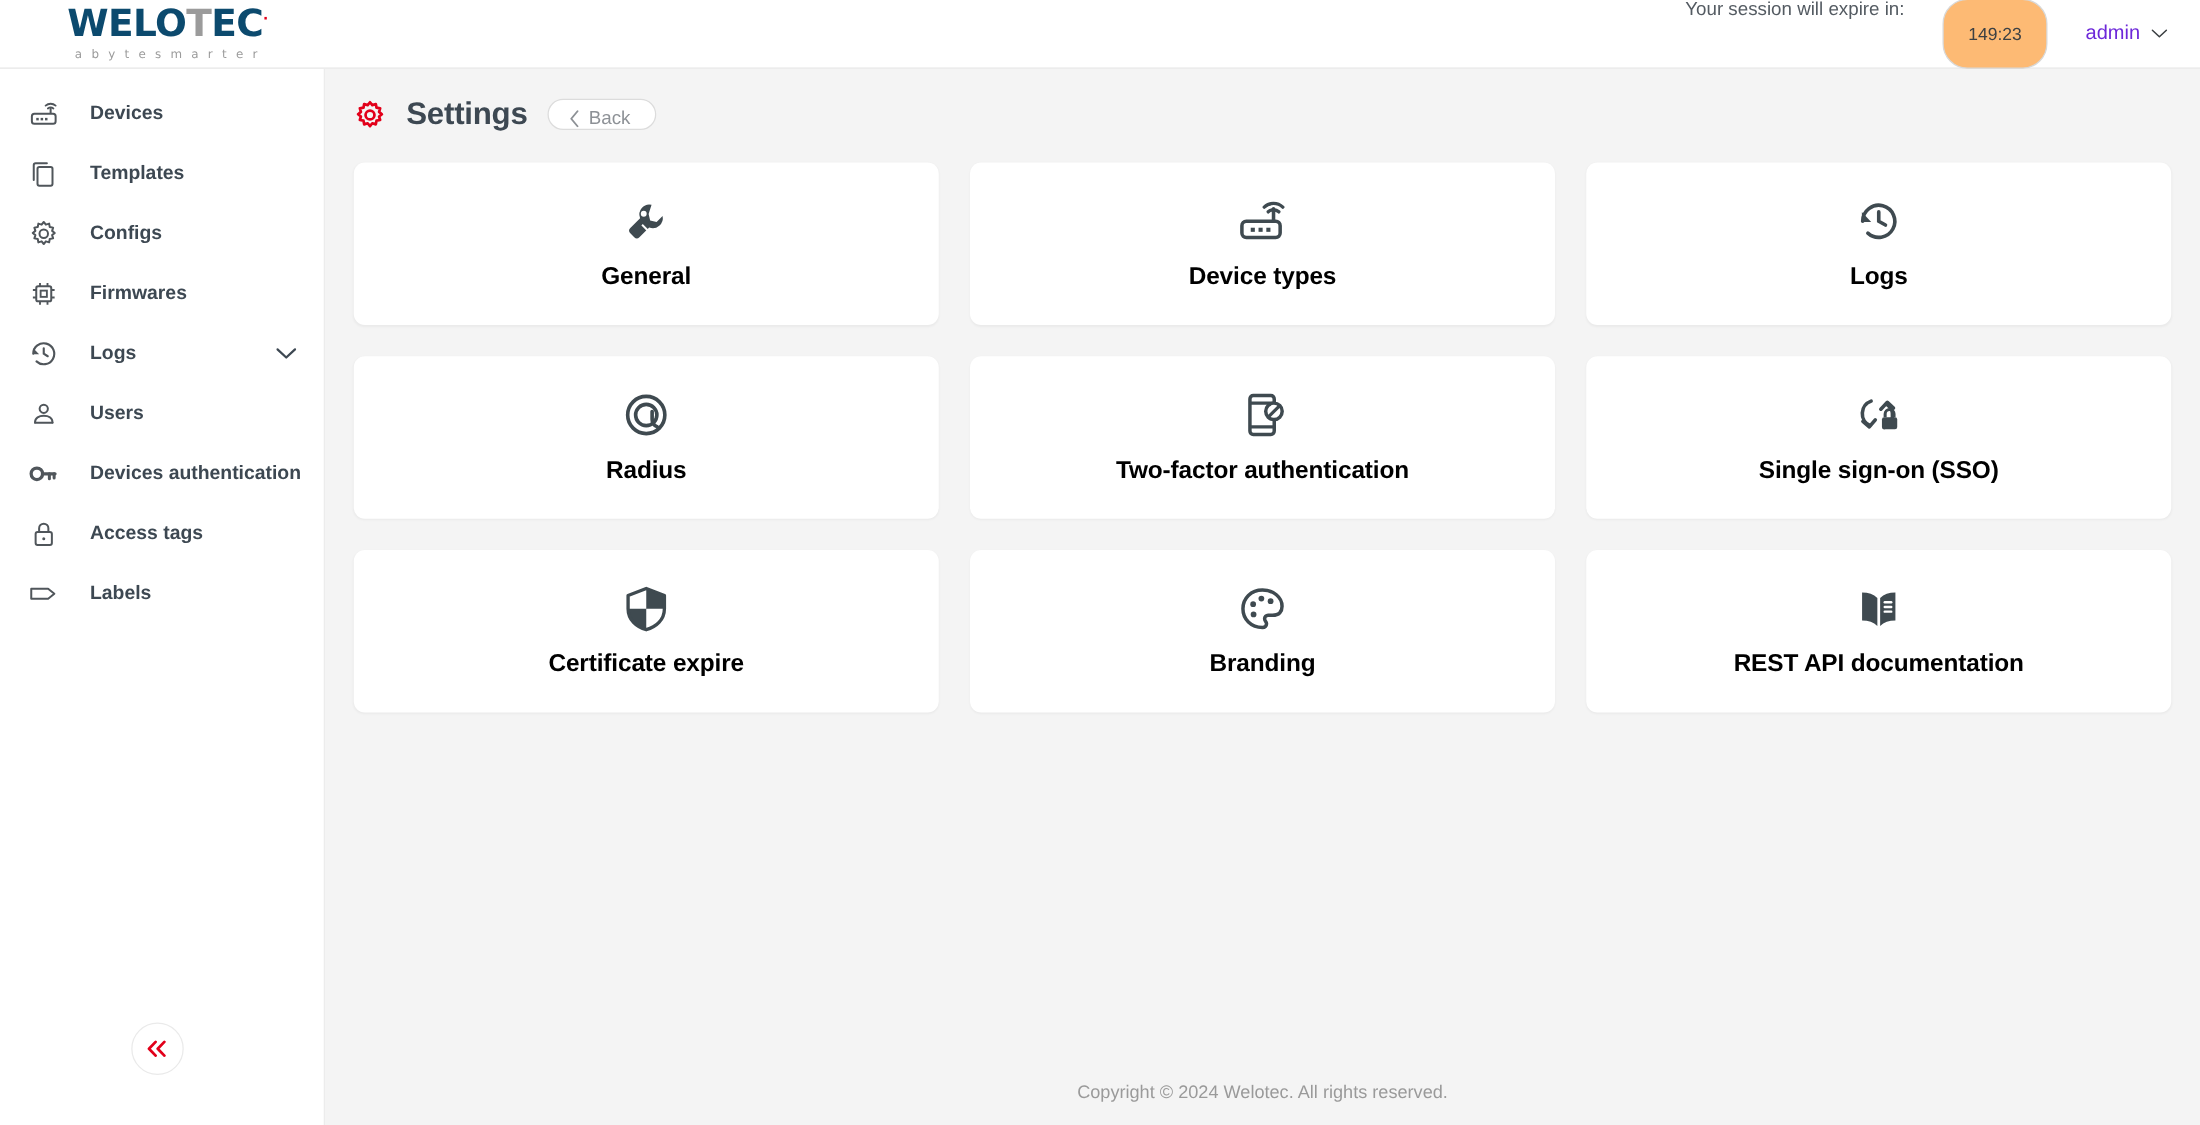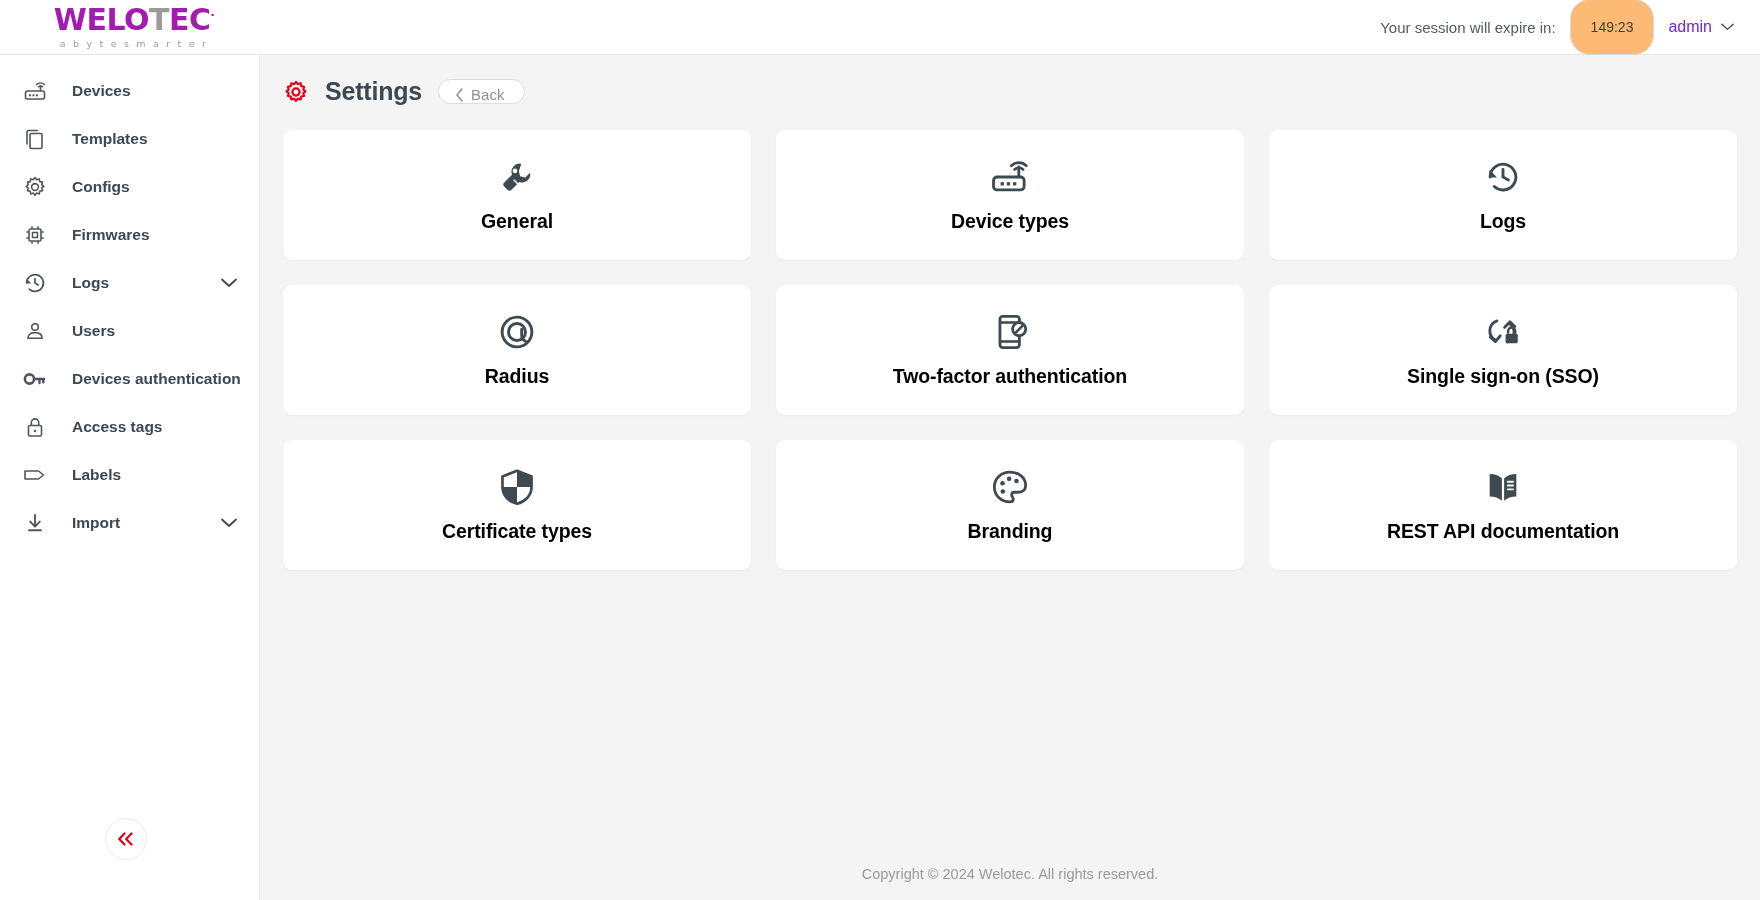--- a/index.html
+++ b/index.html
@@ -21,30 +21,30 @@
   }
   .logo-wrap {
     width: 260px; display: flex; flex-direction: column;
     align-items: center; justify-content: center;
     padding-left: 8px;
   }
   .logo-main {
     font-size: 30px; font-weight: 700; letter-spacing: -0.5px;
     line-height: 1; font-family: "DejaVu Sans", sans-serif;
   }
-  .logo-main .red { color: #a21caf; }
+  .logo-main .red { color: #0c4a6e; }
   .logo-main .gray { color: #9b9b9b; }
   .logo-main .tm { font-size: 11px; vertical-align: super; color: #e2001a; }
   .logo-sub {
     font-size: 9.5px; color: #9b9b9b; letter-spacing: 2.2px;
     margin-top: 3px; font-family: "DejaVu Sans", sans-serif;
   }
   .topbar-right {
-    margin-left: auto; display: flex; align-items: center;
-    gap: 14px; padding-right: 26px;
+    margin-left: auto; display: flex; 
+    gap: 30px; padding-right: 26px;
   }
   .session-label { font-size: 15px; color: #545b62; }
   .session-pill {
     border: 1px solid #d8d8d8; border-radius: 20px;
     padding: 19px 20px; font-size: 14px; color: #3c4043;
     background: #fdba74;
   }
   .user-menu {
     display: flex; align-items: center; gap: 9px;
     font-size: 16px; color: #6d28d9; cursor: pointer;
@@ -267,35 +267,20 @@
 
       <div class="nav-item">
         <span class="nav-icon">
           <svg width="26" height="22" viewBox="0 0 26 22">
             <path d="M3 7 H16.5 L21.5 11 L16.5 15 H3 Z" fill="none" stroke="#50565b" stroke-width="1.6" stroke-linejoin="round"></path>
           </svg>
         </span>
         <span class="nav-label">Labels</span>
       </div>
 
-      <div class="nav-item">
-        <span class="nav-icon">
-          <svg width="22" height="24" viewBox="0 0 22 24">
-            <line x1="11" y1="4" x2="11" y2="15" stroke="#50565b" stroke-width="1.9" stroke-linecap="round"></line>
-            <path d="M6.2 10.6 L11 15.6 L15.8 10.6" fill="none" stroke="#50565b" stroke-width="1.9" stroke-linecap="round" stroke-linejoin="round"></path>
-            <line x1="5" y1="19.3" x2="17" y2="19.3" stroke="#50565b" stroke-width="1.9" stroke-linecap="round"></line>
-          </svg>
-        </span>
-        <span class="nav-label">Import</span>
-        <span class="nav-chev">
-          <svg width="16" height="10" viewBox="0 0 16 10">
-            <path d="M1 1.5 L8 8 L15 1.5" fill="none" stroke="#3d4852" stroke-width="1.8" stroke-linecap="round" stroke-linejoin="round"></path>
-          </svg>
-        </span>
-      </div>
 
     </div>
 
     <div class="collapse-btn">
       <svg width="20" height="14" viewBox="0 0 20 14">
         <path d="M8.5 1.5 L3.2 7 L8.5 12.5" fill="none" stroke="#e2001a" stroke-width="2.2" stroke-linecap="round" stroke-linejoin="round"></path>
         <path d="M15.5 1.5 L10.2 7 L15.5 12.5" fill="none" stroke="#e2001a" stroke-width="2.2" stroke-linecap="round" stroke-linejoin="round"></path>
       </svg>
     </div>
   </div>
@@ -397,21 +382,21 @@
 
       <div class="card">
         <span class="card-icon">
           <svg width="36" height="38" viewBox="0 0 32 34">
             <path d="M16 2.5 L29 7.5 V17 C29 25 23 30.2 16 32 C9 30.2 3 25 3 17 V7.5 Z" fill="#3f4a50"></path>
             <path d="M16 2.5 L3 7.5 V17 H16 Z" fill="#ffffff"></path>
             <path d="M16 17 H29 V17 C29 25 23 30.2 16 32 Z" fill="#ffffff"></path>
             <path d="M16 2.5 L29 7.5 V17 C29 25 23 30.2 16 32 C9 30.2 3 25 3 17 V7.5 Z" fill="none" stroke="#3f4a50" stroke-width="2.4" stroke-linejoin="round"></path>
           </svg>
         </span>
-        <span class="card-label">Certificate types</span>
+        <span class="card-label">Certificate expire</span>
       </div>
 
       <div class="card">
         <span class="card-icon">
           <svg width="38" height="38" viewBox="0 0 34 34">
             <path d="M17 3.6 C8.7 3.6 3 9.6 3 17 C3 24.4 8.7 30.4 17 30.4 C18.8 30.4 19.9 29.2 19.9 27.8 C19.9 27.1 19.6 26.5 19.2 26 C18.8 25.5 18.5 24.9 18.5 24.2 C18.5 22.8 19.6 21.7 21 21.7 H24.2 C29 21.7 31 18.9 31 15.2 C31 8.8 24.8 3.6 17 3.6 Z" fill="none" stroke="#3f4a50" stroke-width="2.5" stroke-linejoin="round"></path>
             <circle cx="10.3" cy="13.7" r="2.05" fill="#3f4a50"></circle>
             <circle cx="16.2" cy="9.7" r="2.05" fill="#3f4a50"></circle>
             <circle cx="22.8" cy="11.6" r="2.05" fill="#3f4a50"></circle>
             <circle cx="10.6" cy="21.1" r="2.05" fill="#3f4a50"></circle>

